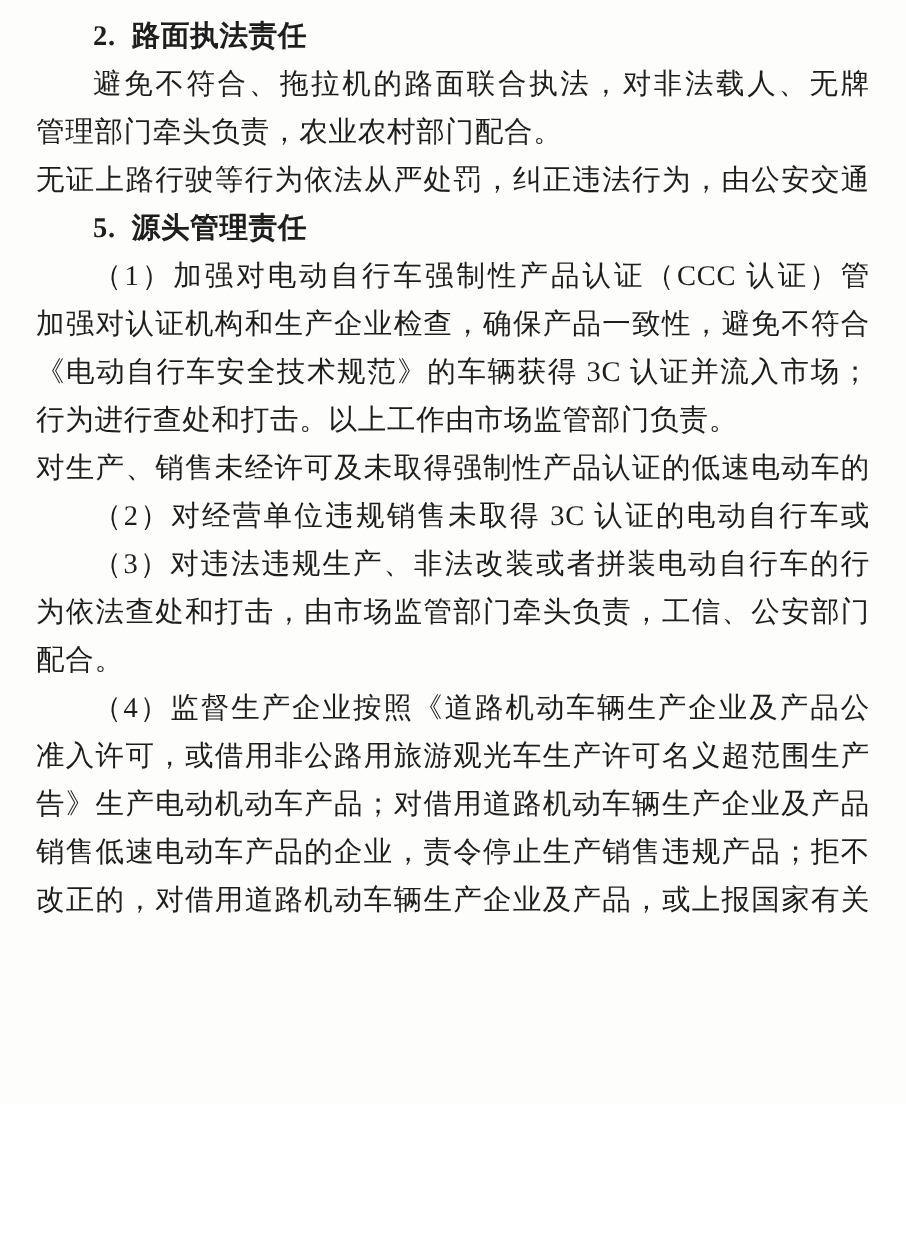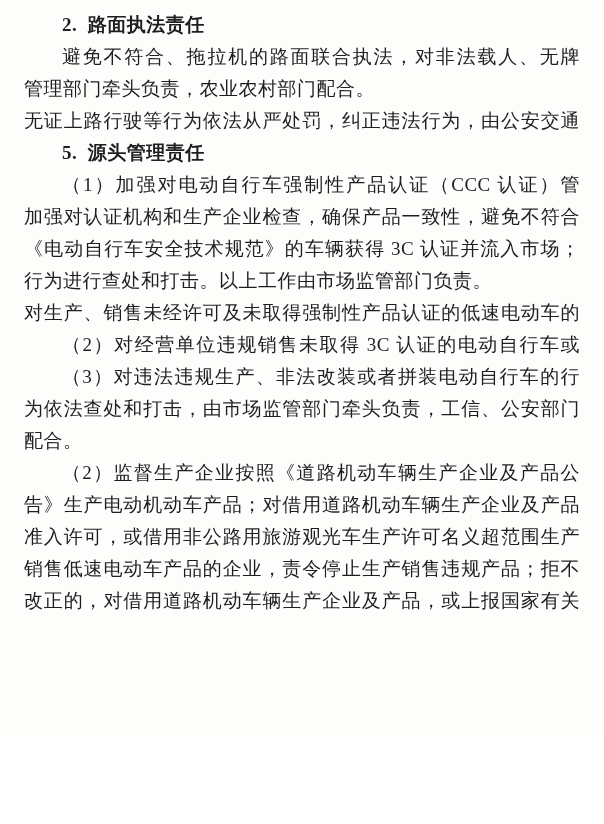--- a/index.html
+++ b/index.html
@@ -72,23 +72,23 @@
     <div class="line h indent">5.  源头管理责任</div>
     <div class="line indent full">（1）加强对电动自行车强制性产品认证（CCC 认证）管理，</div>
     <div class="line full">加强对认证机构和生产企业检查，确保产品一致性，避免不符合</div>
     <div class="line full">《电动自行车安全技术规范》的车辆获得 3C 认证并流入市场；</div>
     <div class="line">行为进行查处和打击。以上工作由市场监管部门负责。</div>
     <div class="line full">对生产、销售未经许可及未取得强制性产品认证的低速电动车的</div>
     <div class="line indent full">（2）对经营单位违规销售未取得 3C 认证的电动自行车或</div>
     <div class="line indent full">（3）对违法违规生产、非法改装或者拼装电动自行车的行</div>
     <div class="line full">为依法查处和打击，由市场监管部门牵头负责，工信、公安部门</div>
     <div class="line">配合。</div>
-    <div class="line indent full">（2）监督生产企业按照《道路机动车辆生产企业及产品公</div>
+    <div class="line indent full">（4）监督生产企业按照《道路机动车辆生产企业及产品公</div>
+    <div class="line full">准入许可，或借用非公路用旅游观光车生产许可名义超范围生产</div>
     <div class="line full">告》生产电动机动车产品；对借用道路机动车辆生产企业及产品</div>
-    <div class="line full">准入许可，或借用非公路用旅游观光车生产许可名义超范围生产</div>
     <div class="line full">销售低速电动车产品的企业，责令停止生产销售违规产品；拒不</div>
     <div class="line full">改正的，对借用道路机动车辆生产企业及产品，或上报国家有关</div>
   </div>
 
   <div class="pagenum">11</div>
 
   <div class="brand">
     <span class="brand-icon">
       <svg width="38" height="30" viewBox="0 0 38 30">
         <circle cx="10" cy="10" r="6.2" fill="none" stroke="#cccbc9" stroke-width="1.6"></circle>

